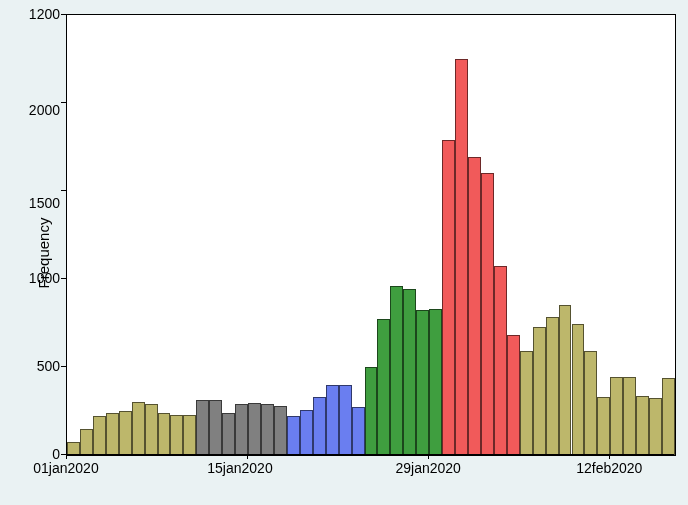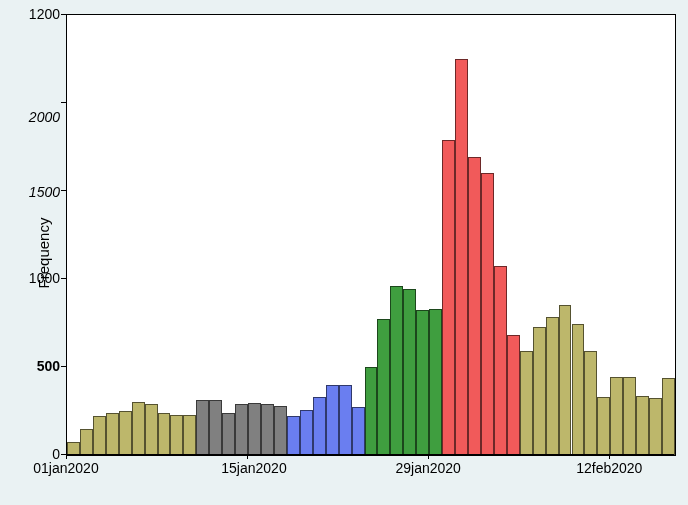--- a/index.html
+++ b/index.html
@@ -17,35 +17,35 @@
 </head>
 <body>
 
 <div class="frame">
 
   <div class="ylab">Frequency</div>
 
   <div id="yticks">
       <div class="ytick" style="top: 446px;">0</div>
       <div class="ytick-line" style="top: 454px;"></div>
-      <div class="ytick" style="top: 358px; font-weight: bold;">500</div>
+      <div class="ytick" style="top: 358px;">500</div>
       <div class="ytick-line" style="top: 366px;"></div>
       <div class="ytick" style="top: 270px;">1000</div>
       <div class="ytick-line" style="top: 278px;"></div>
-      <div class="ytick" style="top: 184px; font-style: italic;">1500</div>
+      <div class="ytick" style="top: 195px;">1500</div>
       <div class="ytick-line" style="top: 190px;"></div>
-      <div class="ytick" style="top: 109px; font-style: italic;">2000</div>
+      <div class="ytick" style="top: 102px;">2000</div>
       <div class="ytick-line" style="top: 102px;"></div>
       <div class="ytick" style="top: 6px;">1200</div>
       <div class="ytick-line" style="top: 14px;"></div>
     </div>
   <div id="xticks">
       <div class="xtick" style="left: 66px;">01jan2020</div>
       <div class="xtick-line" style="left: 66px;"></div>
-      <div class="xtick" style="left: 254px;">15jan2020</div>
+      <div class="xtick" style="left: 240px;">15jan2020</div>
       <div class="xtick-line" style="left: 247.106px;"></div>
       <div class="xtick" style="left: 428.213px;">29jan2020</div>
       <div class="xtick-line" style="left: 428.213px;"></div>
       <div class="xtick" style="left: 609.319px;">12feb2020</div>
       <div class="xtick-line" style="left: 609.319px;"></div>
     </div>
 
   <div class="plot" id="plot">
       <div class="bar" style="left: 0px; width: 12.9362px; height: 13.2px; background: rgb(189, 183, 107);"></div>
       <div class="bar" style="left: 12.9362px; width: 12.9362px; height: 26.4px; background: rgb(189, 183, 107);"></div>

